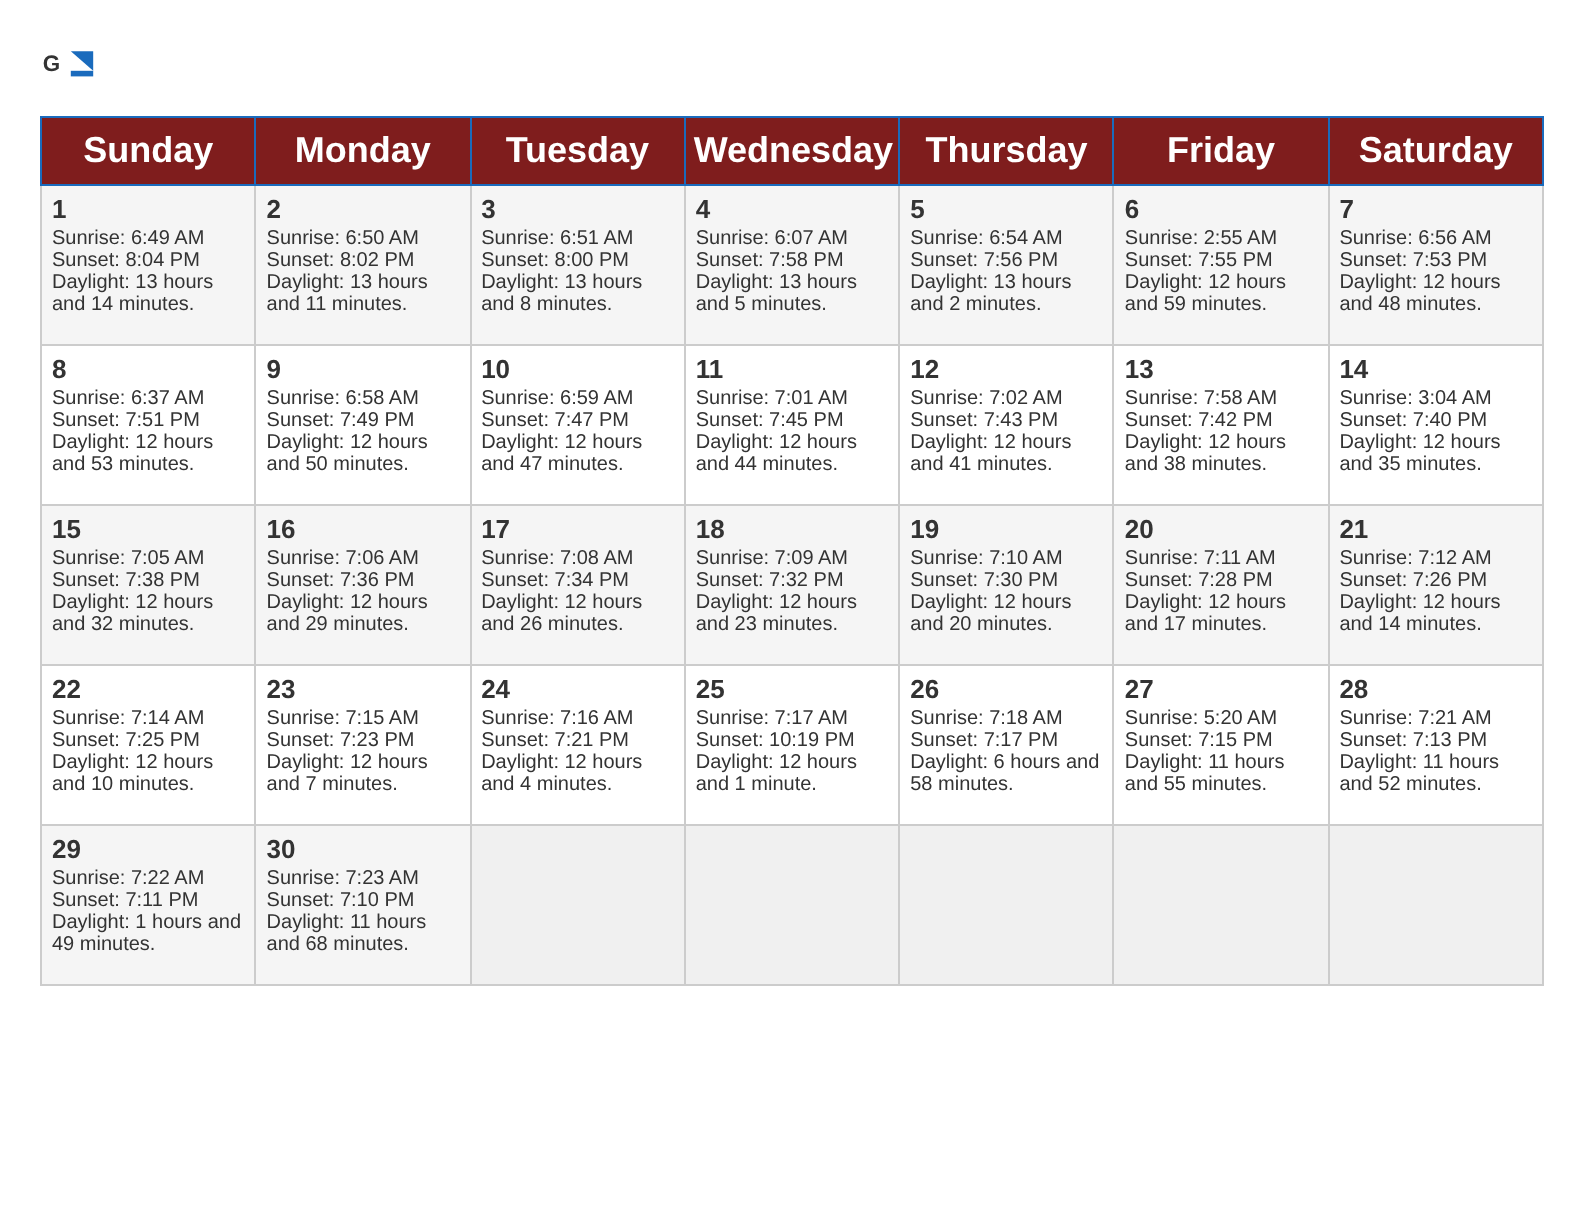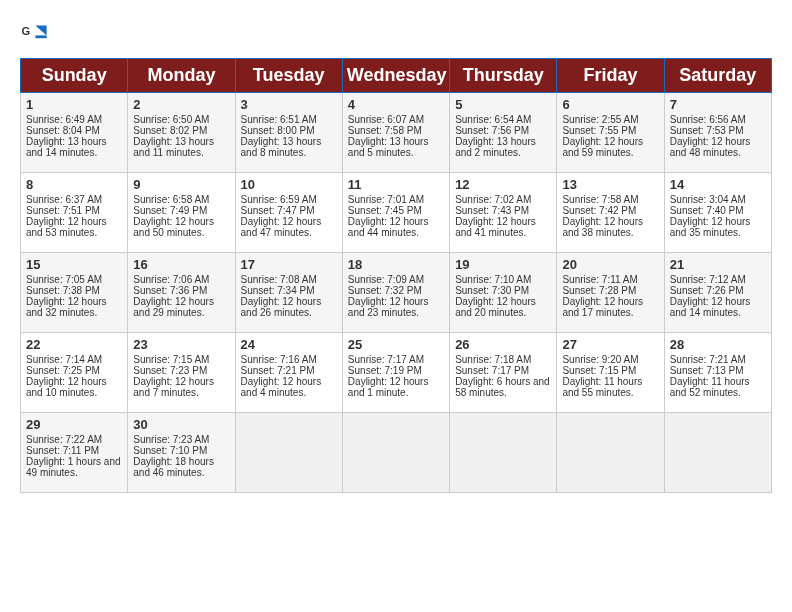--- a/index.html
+++ b/index.html
@@ -265,32 +265,32 @@
       </td>
         <td>
         <span class="day-number">24</span>
         <span>Sunrise: 7:16 AM</span><br>
         <span>Sunset: 7:21 PM</span><br>
         <span>Daylight: 12 hours and 4 minutes.</span>
       </td>
         <td>
         <span class="day-number">25</span>
         <span>Sunrise: 7:17 AM</span><br>
-        <span>Sunset: 7:19 PM</span><br>
+        <span>Sunset: 10:19 PM</span><br>
         <span>Daylight: 12 hours and 1 minute.</span>
       </td>
         <td>
         <span class="day-number">26</span>
         <span>Sunrise: 7:18 AM</span><br>
         <span>Sunset: 7:17 PM</span><br>
         <span>Daylight: 6 hours and 58 minutes.</span>
       </td>
         <td>
         <span class="day-number">27</span>
-        <span>Sunrise: 9:20 AM</span><br>
+        <span>Sunrise: 5:20 AM</span><br>
         <span>Sunset: 7:15 PM</span><br>
         <span>Daylight: 11 hours and 55 minutes.</span>
       </td>
         <td>
         <span class="day-number">28</span>
         <span>Sunrise: 7:21 AM</span><br>
         <span>Sunset: 7:13 PM</span><br>
         <span>Daylight: 11 hours and 52 minutes.</span>
       </td>
       </tr>
@@ -298,21 +298,21 @@
         <td>
         <span class="day-number">29</span>
         <span>Sunrise: 7:22 AM</span><br>
         <span>Sunset: 7:11 PM</span><br>
         <span>Daylight: 1 hours and 49 minutes.</span>
       </td>
         <td>
         <span class="day-number">30</span>
         <span>Sunrise: 7:23 AM</span><br>
         <span>Sunset: 7:10 PM</span><br>
-        <span>Daylight: 18 hours and 46 minutes.</span>
+        <span>Daylight: 11 hours and 68 minutes.</span>
       </td>
         <td class="empty-cell"></td>
         <td class="empty-cell"></td>
         <td class="empty-cell"></td>
         <td class="empty-cell"></td>
         <td class="empty-cell"></td>
       </tr>
     </tbody>
 </table>
 

